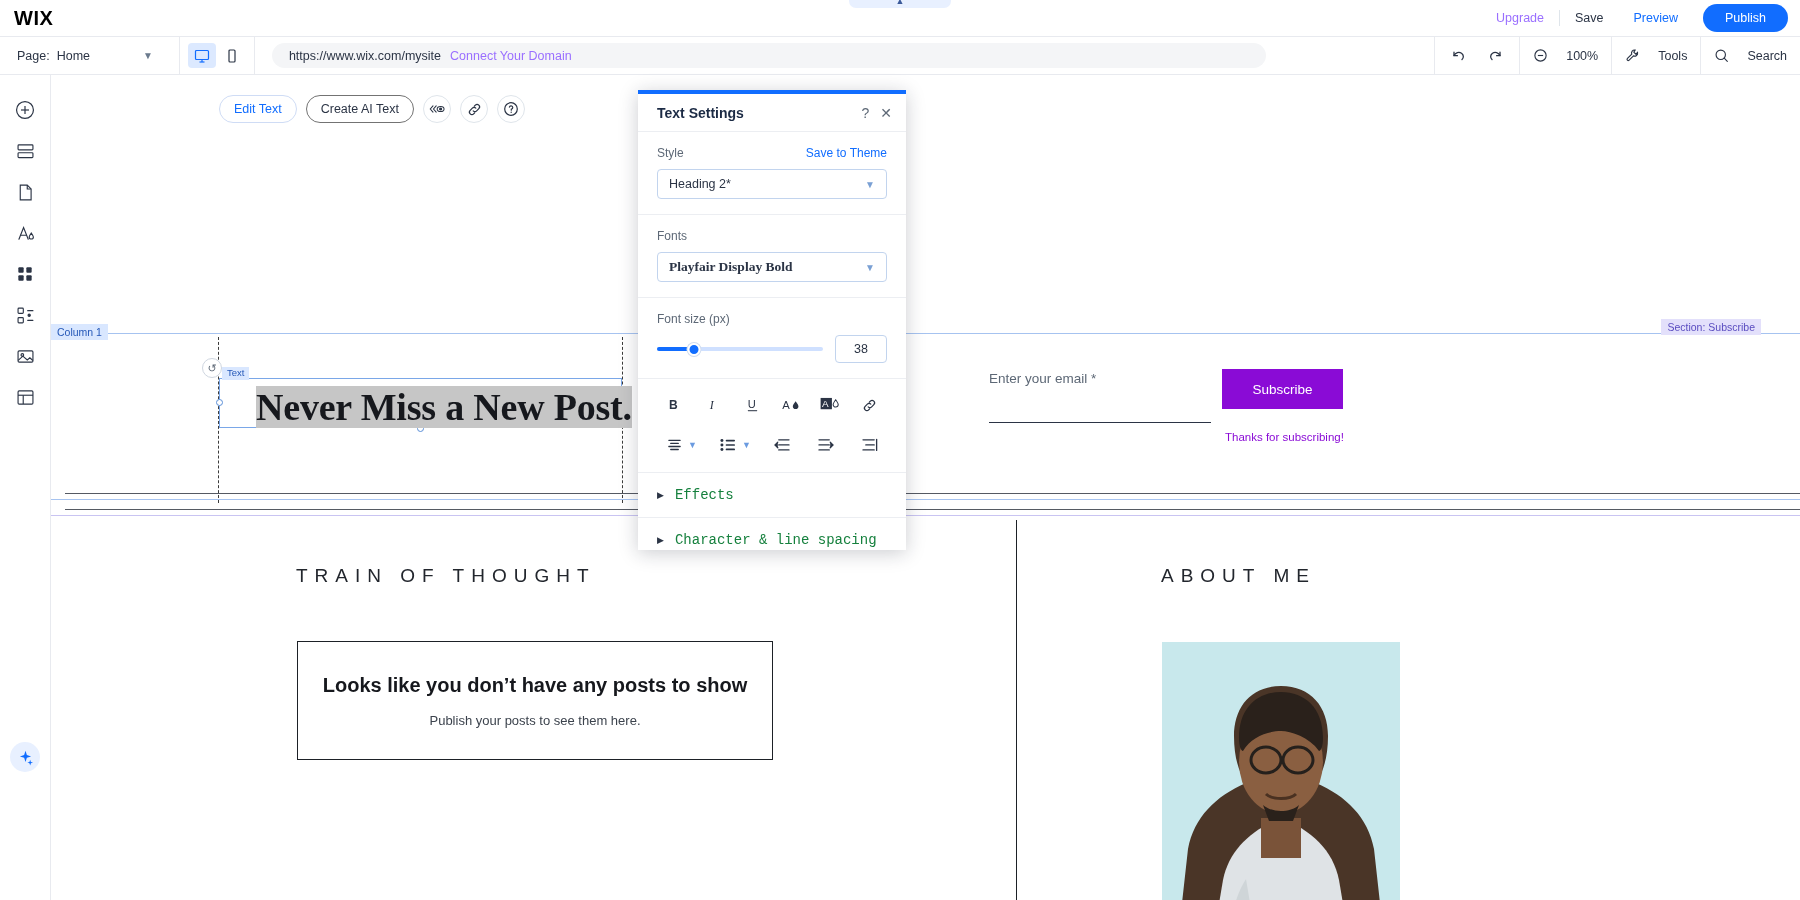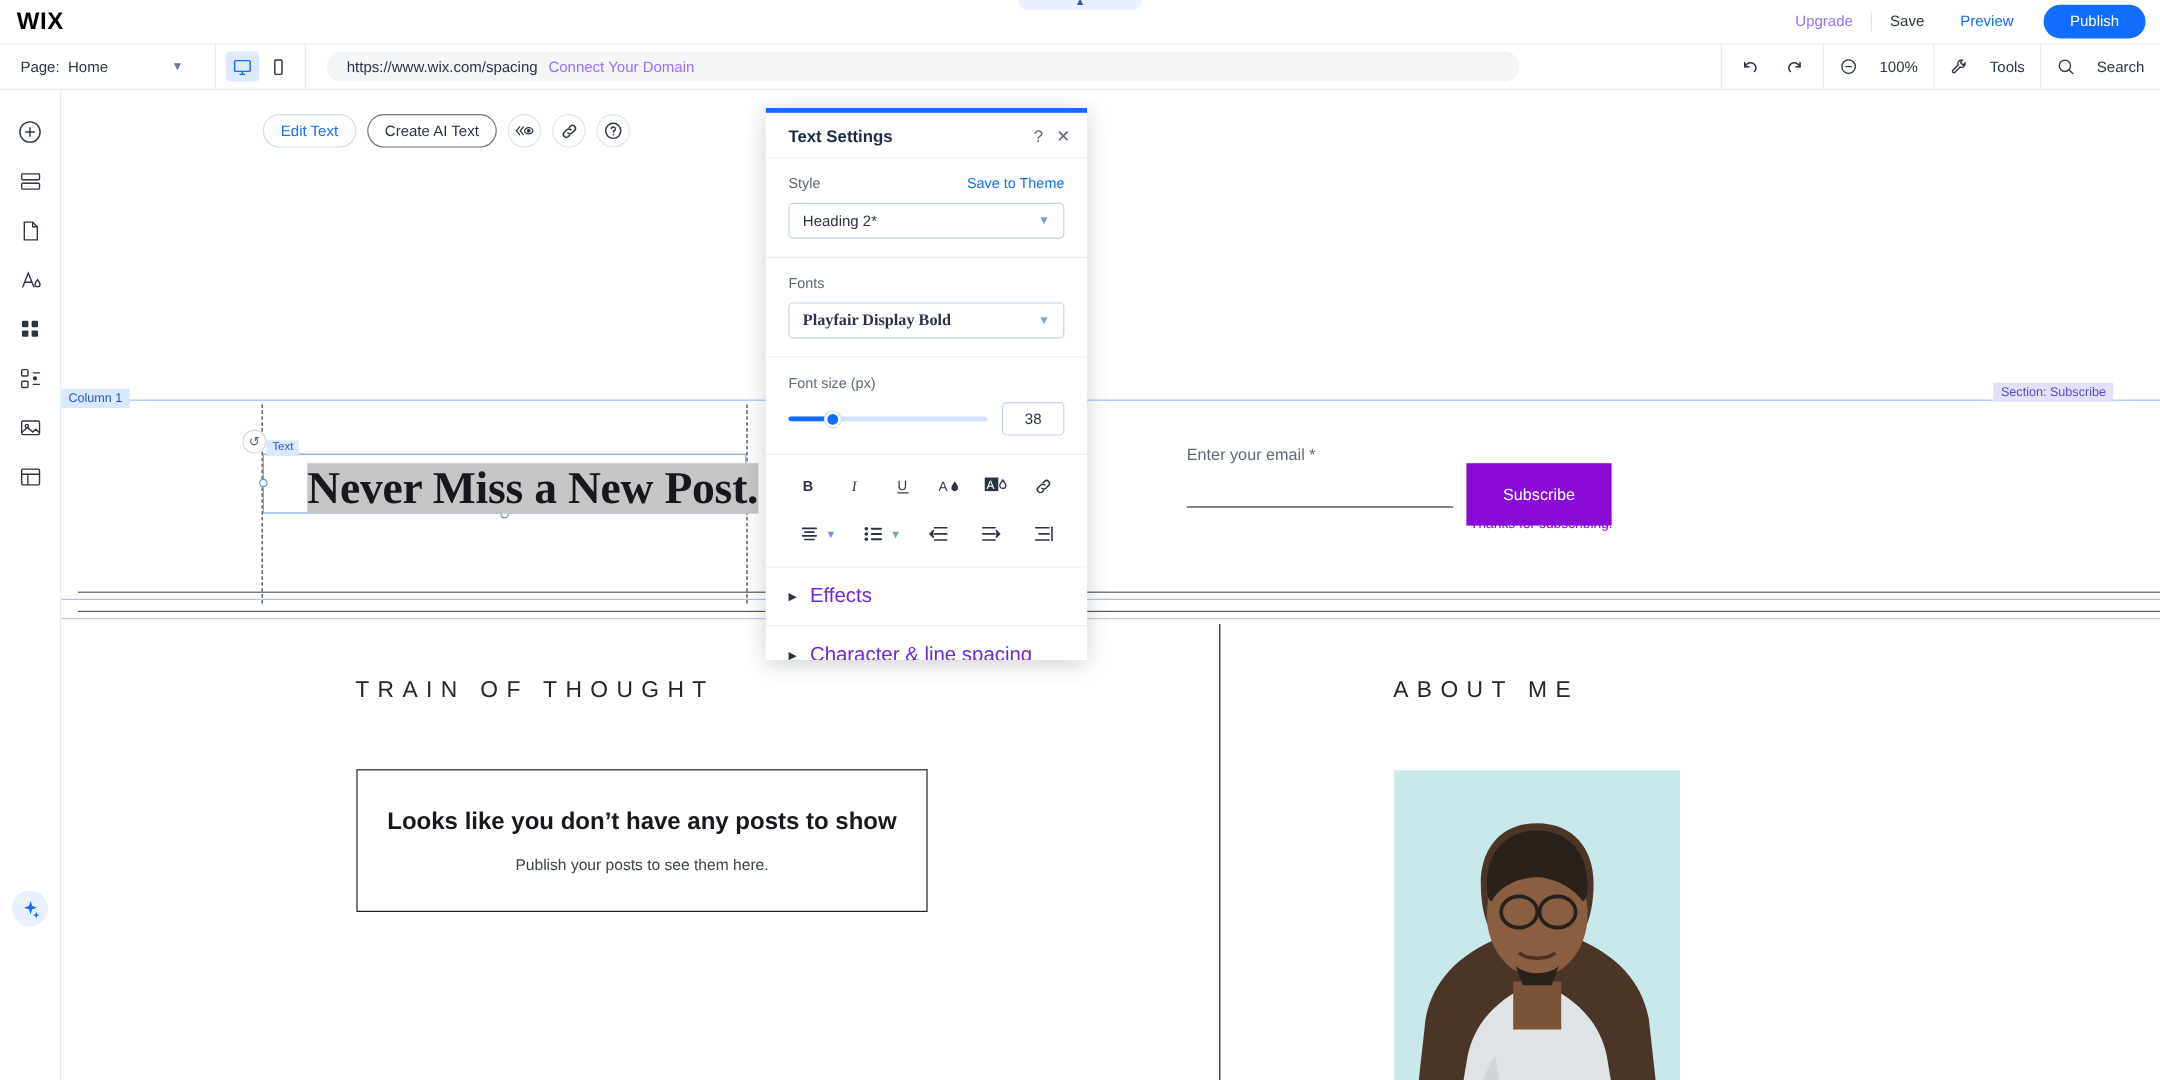--- a/index.html
+++ b/index.html
@@ -416,21 +416,21 @@
   .fmt-group { display: flex; align-items: center; gap: 1px; cursor: pointer; }
   .mini-chev { color: #6b9be0; font-size: 9px; }
 
   .accordion {
     padding: 14px 19px;
     border-bottom: 1px solid #eceef2;
     display: flex; align-items: center; gap: 11px;
     cursor: pointer;
   }
   .acc-arrow { font-size: 9px; color: #2b3445; }
-  .acc-lbl { font-size: 17px; color: #6d28d9; }
+  .acc-lbl { font-size: 14px; color: #15803d; font-family: Liberation Mono, monospace; }
 </style>
 </head>
 <body>
 
 <div class="topbar">
   <div class="tab-handle">
     <span class="chev">▲</span>
   </div>
   <div class="wix-logo">WIX</div>
   <div class="top-right">
@@ -458,21 +458,21 @@
       </svg>
     </div>
     <div class="dev-btn">
       <svg width="16" height="16" viewBox="0 0 16 16" fill="none" stroke="#2b3445" stroke-width="1.2">
         <rect x="5" y="2" width="6" height="12" rx="1"></rect>
       </svg>
     </div>
   </div>
 
   <div class="urlbar">
-    <span class="url-text">https://www.wix.com/spacing</span>
+    <span class="url-text">https://www.wix.com/mysite</span>
     <span class="url-connect">Connect Your Domain</span>
   </div>
 
   <div class="sb-right">
     <div class="sb-group">
       <div class="icon-btn">
         <svg width="16" height="16" viewBox="0 0 16 16" fill="none" stroke="#2b3445" stroke-width="1.3" stroke-linecap="round">
           <path d="M3 7.5 C4.5 4.5 8 3.5 10.5 5.2 C12.8 6.8 12.9 10 11 11.6"></path>
           <path d="M3 4.2 L3 7.7 L6.4 7.7"></path>
         </svg>
@@ -626,21 +626,21 @@
       <svg width="16" height="16" viewBox="0 0 16 16" fill="none" stroke="#2b3445" stroke-width="1.2">
         <circle cx="8" cy="8" r="6.3"></circle>
         <path d="M6.4 6.2 a1.7 1.7 0 1 1 1.9 2 v1" stroke-linecap="round"></path>
         <circle cx="8.2" cy="11.3" r="0.7" fill="#2b3445" stroke="none"></circle>
       </svg>
     </div>
   </div>
 
   <div class="sub-label" style="left:938px; top:296px;">Enter your email *</div>
   <div class="sub-line" style="left:938px; top:347px; width:222px;"></div>
-  <div class="sub-btn" style="left:1171px; top:311px; width:121px; height:52px;">Subscribe</div>
+  <div class="sub-btn" style="left:1171px; top:294px; width:121px; height:40px;">Subscribe</div>
   <div class="sub-thanks" style="left:1174px; top:356px;">Thanks for subscribing!</div>
 
   <div class="sec-title" style="left:245px; top:490px;">TRAIN OF THOUGHT</div>
   <div class="sec-title" style="left:1110px; top:490px;">ABOUT ME</div>
 
   <div class="vline" style="left:965px; top:445px; height:455px;"></div>
 
   <div class="post-box" style="left:246px; top:566px; width:476px; height:119px;">
     <div class="post-title">Looks like you don’t have any posts to show</div>
     <div class="post-sub">Publish your posts to see them here.</div>

